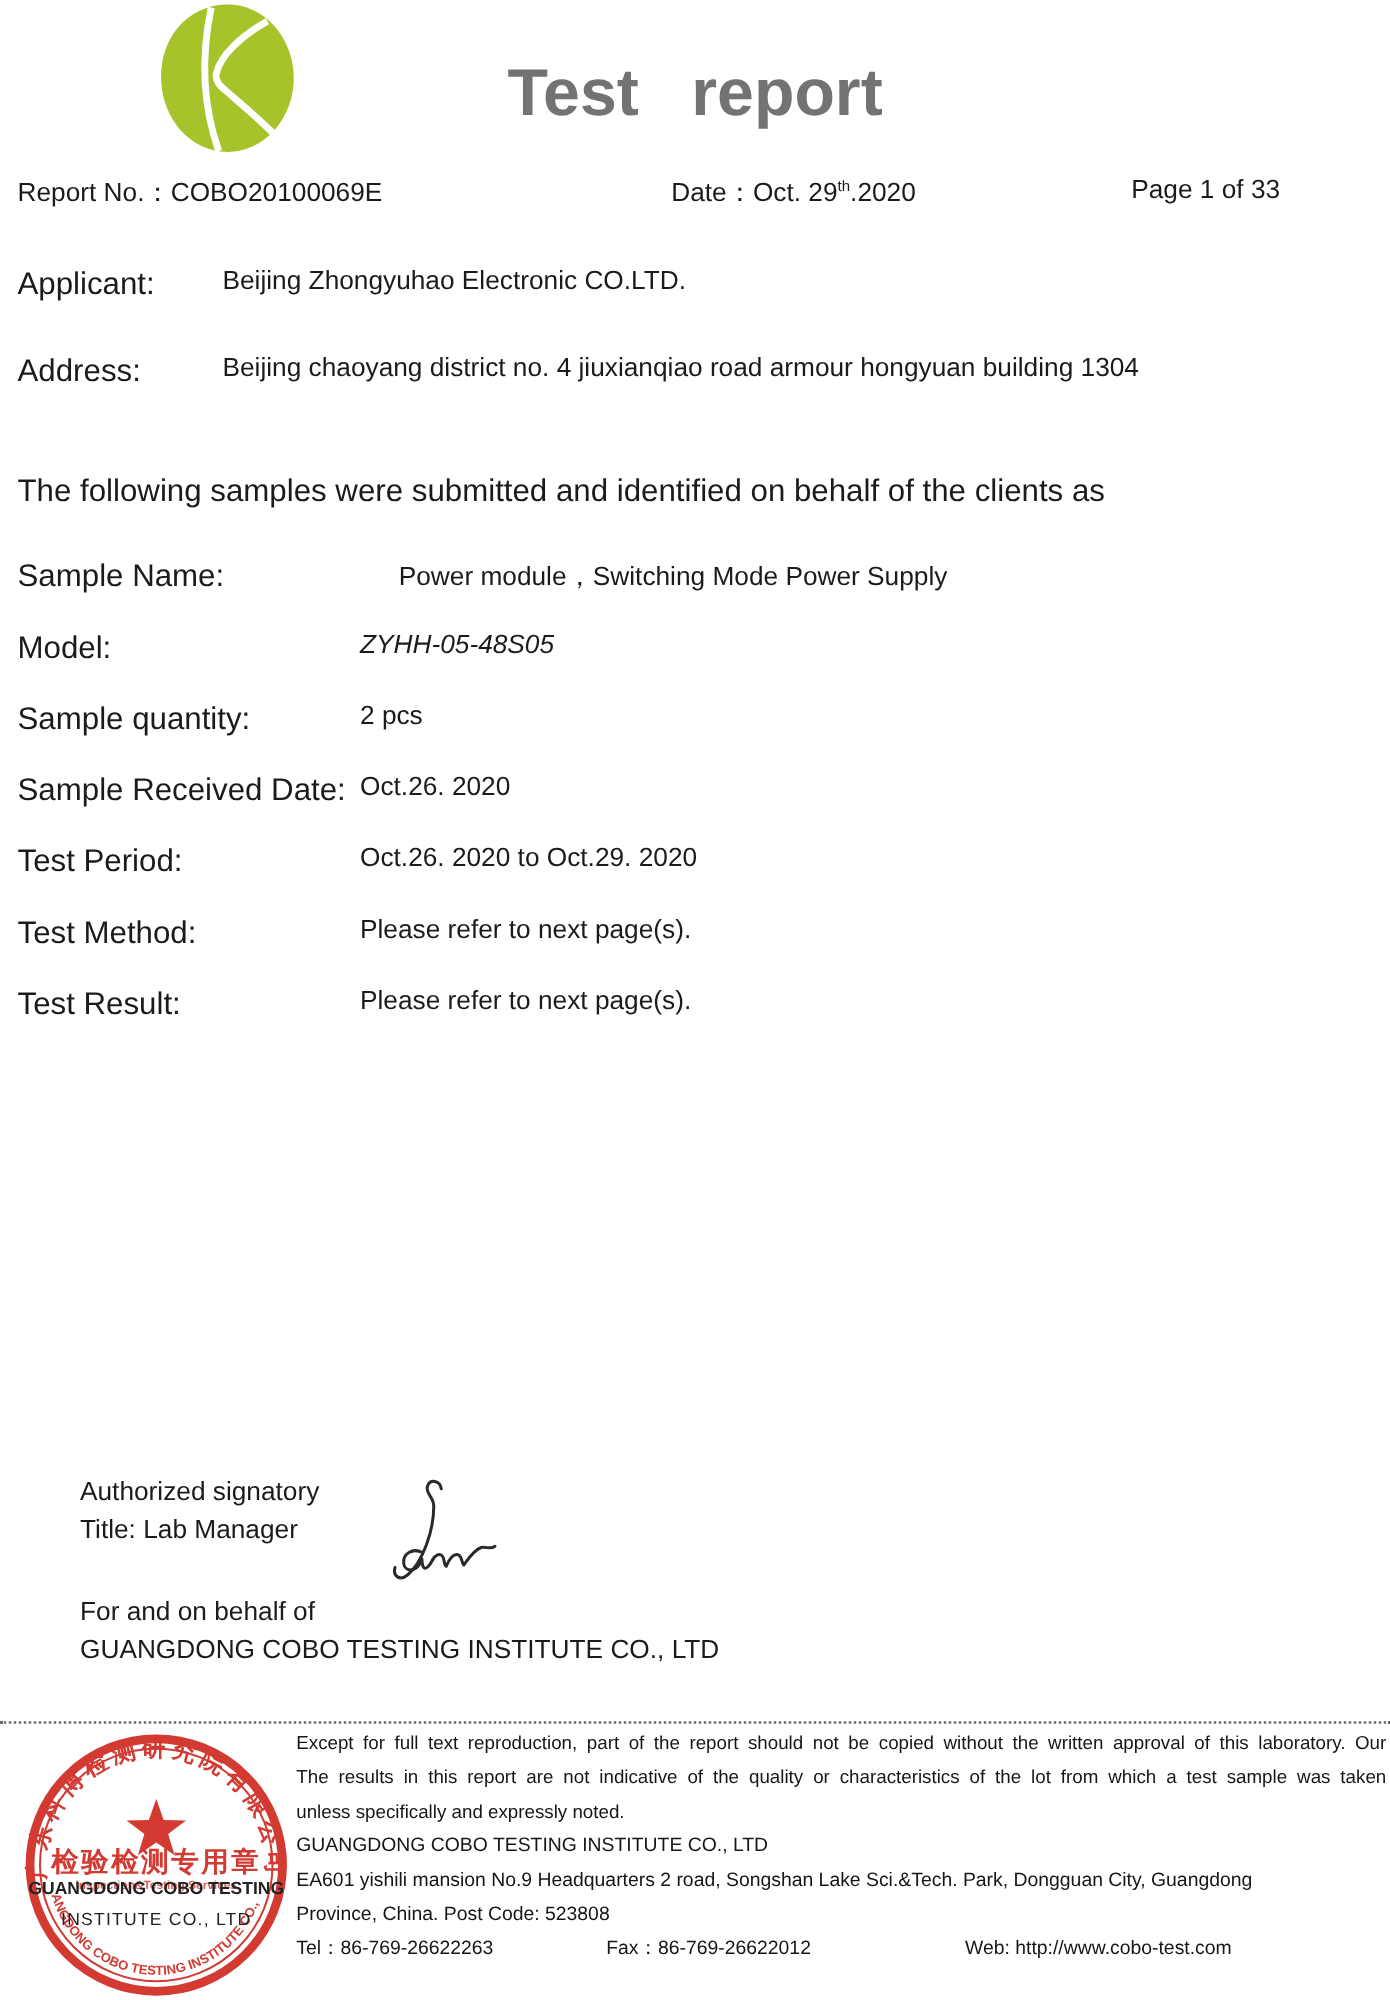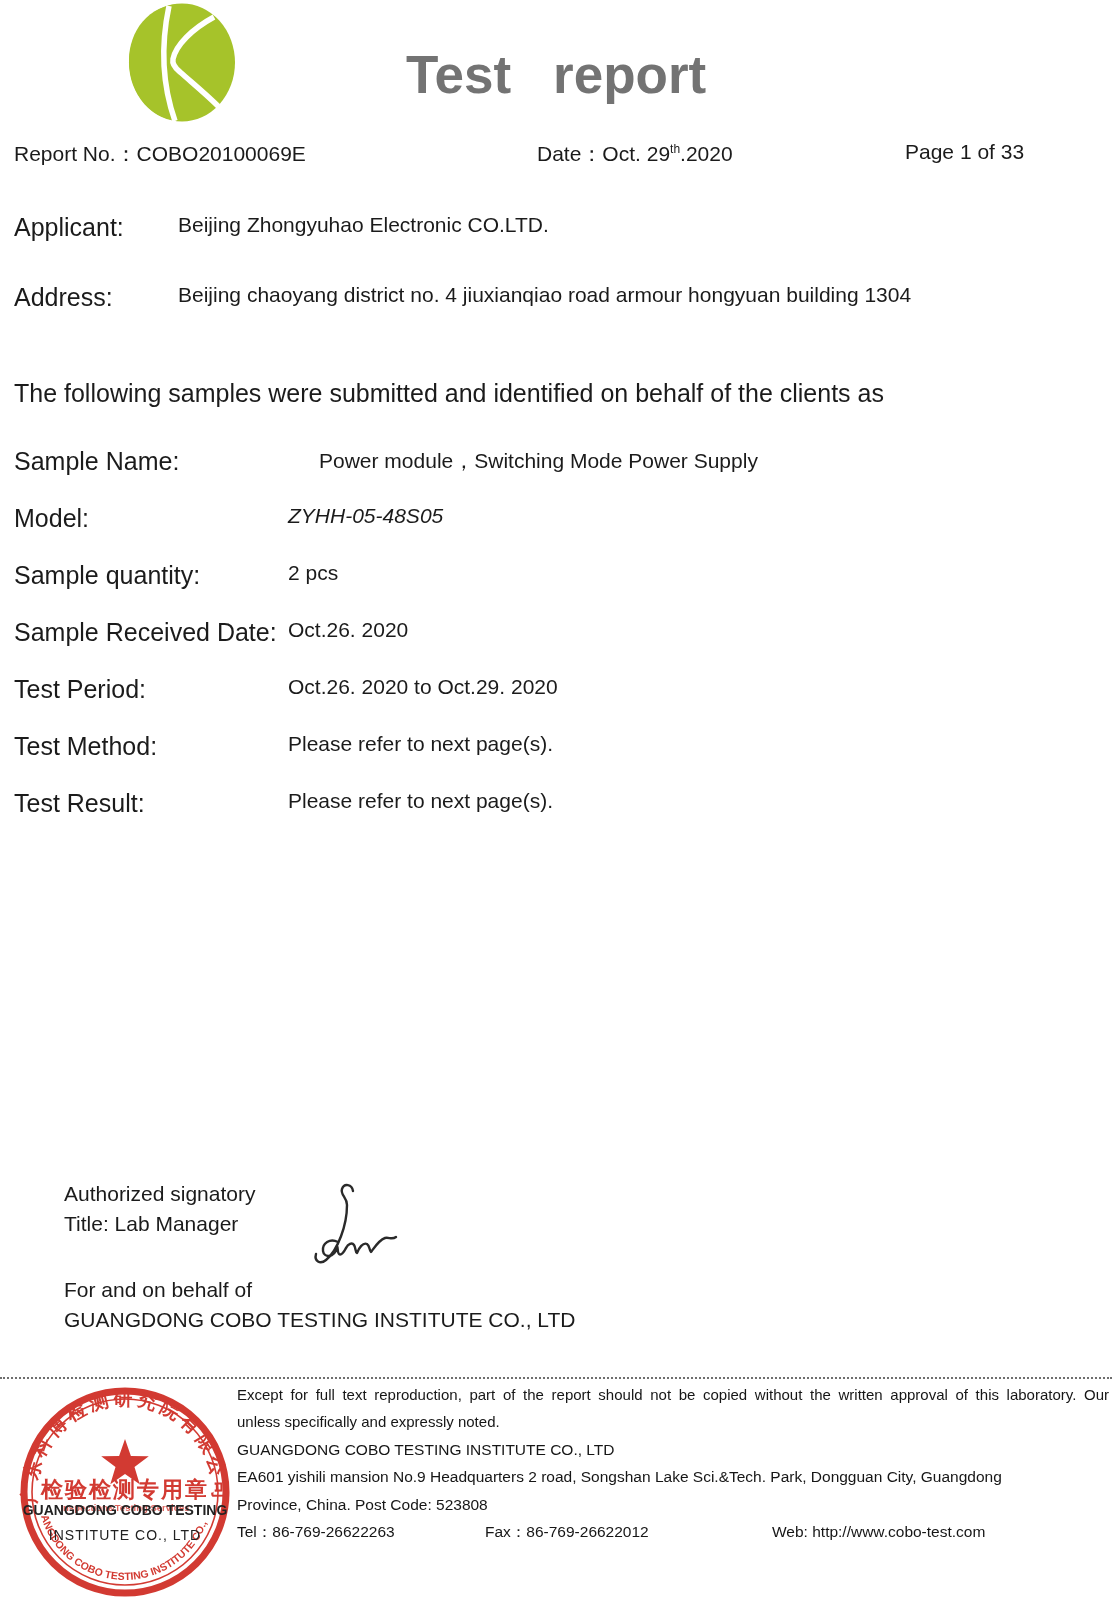--- a/index.html
+++ b/index.html
@@ -87,20 +87,21 @@
   </g>
 </svg>
 
 <div class="abs sig-label" style="top:1278px;">For and on behalf of</div>
 <div class="abs sig-label" style="top:1308px;">GUANGDONG COBO TESTING INSTITUTE CO., LTD</div>
 
 <div class="abs dotline" style="top:1377px;"></div>
 
 <div class="abs footer">
   <div class="just">Except for full text reproduction, part of the report should not be copied without the written approval of this laboratory. Our</div>
+  <div class="just">The results in this report are not indicative of the quality or characteristics of the lot from which a test sample was taken</div>
   <div>unless specifically and expressly noted.</div>
   <div class="co">GUANGDONG COBO TESTING INSTITUTE CO., LTD</div>
   <div class="co">EA601 yishili mansion No.9 Headquarters 2 road, Songshan Lake Sci.&amp;Tech. Park, Dongguan City, Guangdong</div>
   <div class="co">Province, China. Post Code: 523808</div>
   <div class="co telrow">
     <span class="tel">Tel：86-769-26622263</span>
     <span class="fax">Fax：86-769-26622012</span>
     <span class="web">Web: http://www.cobo-test.com</span>
   </div>
 </div>

